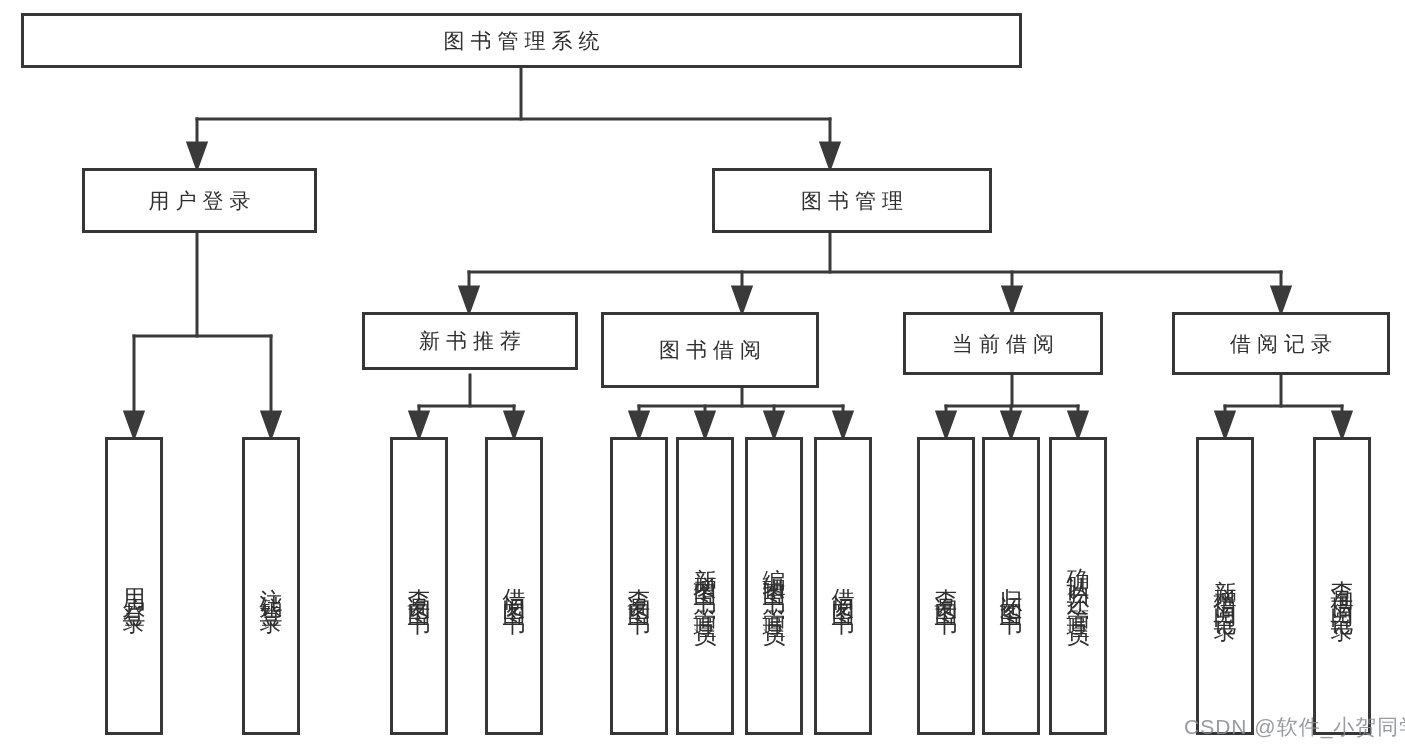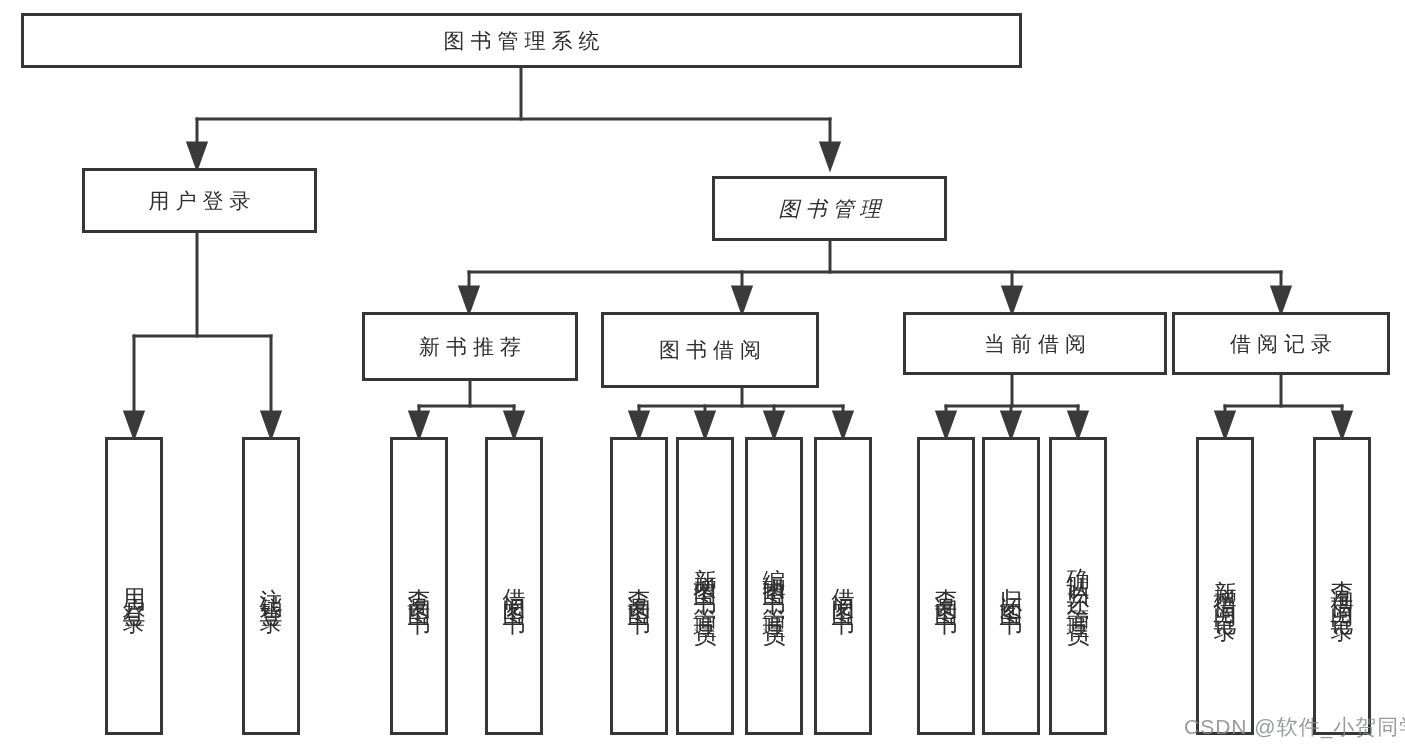--- a/index.html
+++ b/index.html
@@ -59,24 +59,24 @@
     top: 713px;
     font-size: 21px;
     letter-spacing: 1px;
     color: rgba(135, 138, 142, 0.85);
     white-space: nowrap;
     z-index: 5;
   }
   
   #node-root            { left: 21px;   top: 13px;  width: 1001px; height: 55px; align-items: center; }
   #node-user-login      { left: 82px;   top: 168px; width: 235px;  height: 65px; }
-  #node-book-management { left: 712px;  top: 176px; width: 235px;  height: 65px; font-style: italic; }
-  #node-new-book-recommend { left: 362px;  top: 312px; width: 216px; height: 69px; }
+  #node-book-management { left: 712px;  top: 168px; width: 280px;  height: 65px; }
+  #node-new-book-recommend { left: 362px;  top: 312px; width: 216px; height: 58px; }
   #node-book-borrow        { left: 601px;  top: 312px; width: 218px; height: 76px; }
-  #node-current-borrow     { left: 903px;  top: 312px; width: 264px; height: 63px; }
+  #node-current-borrow     { left: 903px;  top: 312px; width: 200px; height: 63px; }
   #node-borrow-records     { left: 1172px; top: 312px; width: 218px; height: 63px; }
   #leaf-user-login          { left: 105px;  }
   #leaf-logout              { left: 242px;  }
   #leaf-recommend-query     { left: 390px;  }
   #leaf-recommend-borrow    { left: 485px;  }
   #leaf-borrow-query        { left: 610px;  }
   #leaf-borrow-add          { left: 676px;  }
   #leaf-borrow-edit         { left: 745px;  }
   #leaf-borrow-borrow       { left: 814px;  }
   #leaf-current-query       { left: 917px;  }

